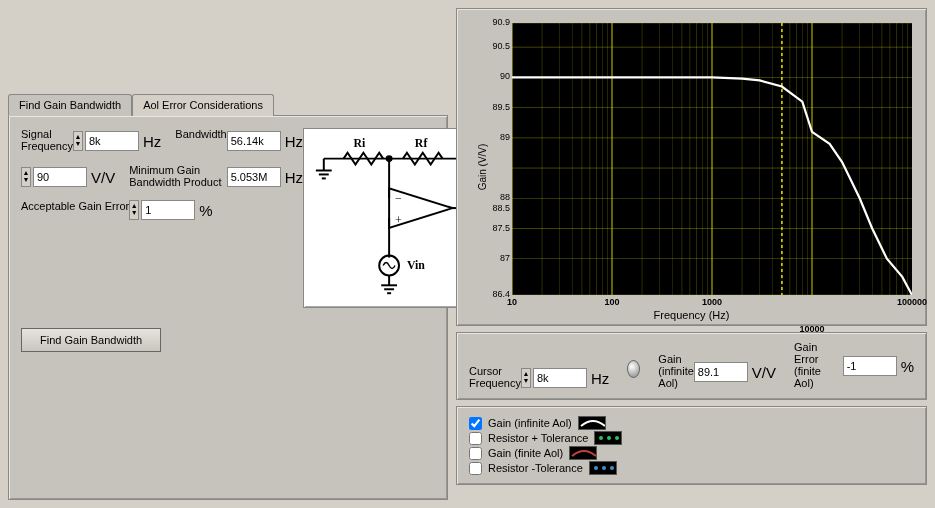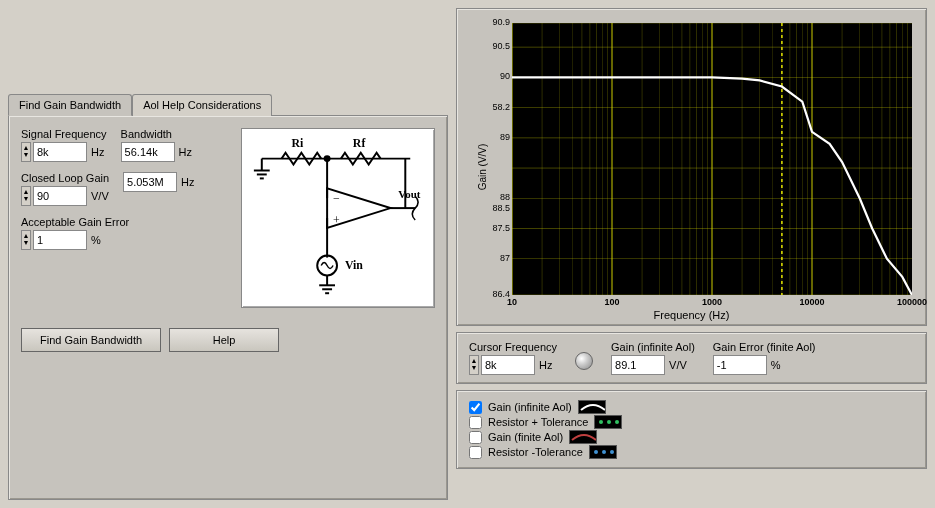--- a/index.html
+++ b/index.html
@@ -38,21 +38,21 @@
     z-index: 2;
   }
   .panel {
     border: 1px solid #888;
     background: #c6c3bd;
     padding: 12px;
     flex: 1;
     box-shadow: inset 1px 1px 0 #e8e6e1, inset -1px -1px 0 #9a978f;
   }
   .param-row { display: flex; gap: 14px; margin-bottom: 6px; }
-  .param { display: flex; flex-direction: column; }
+  .param { display: flex; }
   .param label { font-size: 11px; margin-bottom: 2px; }
   .spin {
     display: inline-flex;
     align-items: center;
     gap: 2px;
   }
   .spin .nudge {
     background: #d4d0c8;
     border: 1px solid #888;
     width: 10px;
@@ -67,21 +67,21 @@
   .spin input {
     width: 54px;
     height: 20px;
     border: 1px solid #888;
     background: #fff;
     padding: 1px 3px;
     font-size: 11px;
     font-family: inherit;
   }
   .spin input.ro { background: #ffffff; }
-  .unit { font-size: 11px; margin-left: 2px; }
+  .unit { font-size: 15px; margin-left: 2px; }
   .btn {
     border: 1px solid #666;
     background: linear-gradient(#e6e3de,#c9c6be);
     padding: 5px 18px;
     font-size: 11px;
     font-family: inherit;
     cursor: pointer;
     min-width: 110px;
   }
   .circuit-box {
@@ -129,21 +129,21 @@
     align-items:center; justify-content:center; overflow:hidden;
     border:1px solid #555;
   }
 </style>
 </head>
 <body>
 
 <div class="left-col">
   <div class="tabs">
     <div class="tab active">Find Gain Bandwidth</div>
-    <div class="tab">Aol Help Considerations</div>
+    <div class="tab">Aol Error Considerations</div>
   </div>
 
   <div class="panel">
     <div class="param-block">
       <div class="params-left">
         <div class="param-row">
           <div class="param">
             <label>Signal Frequency</label>
             <div class="spin">
               <span class="nudge">▲<br>▼</span>
@@ -155,28 +155,28 @@
             <label>Bandwidth</label>
             <div class="spin">
               <input class="ro" readonly="" value="56.14k" style="">
               <span class="unit">Hz</span>
             </div>
           </div>
         </div>
 
         <div class="param-row" style="margin-top:10px">
           <div class="param">
-            <label>Closed Loop Gain</label>
             <div class="spin">
               <span class="nudge">▲<br>▼</span>
               <input value="90" style="">
               <span class="unit">V/V</span>
             </div>
           </div>
           <div class="param">
+            <label>Minimum Gain Bandwidth Product</label>
             <div class="spin">
               <input class="ro" readonly="" value="5.053M" style="">
               <span class="unit">Hz</span>
             </div>
           </div>
         </div>
 
         <div class="param-row" style="margin-top:10px">
           <div class="param">
             <label>Acceptable Gain Error</label>
@@ -230,21 +230,20 @@
           <text x="50" y="18" font-size="12" font-weight="bold" font-family="Tahoma">Ri</text>
           <text x="112" y="18" font-size="12" font-weight="bold" font-family="Tahoma">Rf</text>
           <text x="158" y="70" font-size="11" font-weight="bold" font-family="Tahoma">Vout</text>
           <text x="104" y="142" font-size="12" font-weight="bold" font-family="Tahoma">Vin</text>
         </svg>
       </div>
     </div>
 
     <div class="buttons">
       <button class="btn">Find Gain Bandwidth</button>
-      <button class="btn">Help</button>
     </div>
   </div>
 </div>
 
 <div class="right-col">
   <div class="chart-card">
     <span class="ylabel">Gain (V/V)</span>
     <span class="xlabel">Frequency (Hz)</span>
     <div class="chart-area" id="chart-area">
         <svg viewBox="0 0 400 272">
@@ -294,31 +293,31 @@
           <line x1="0" y1="205.51111111111146" x2="400" y2="205.51111111111146" stroke="#e3e300" stroke-width="0.5" opacity="0.6"></line>
           <line x1="0" y1="235.7333333333337" x2="400" y2="235.7333333333337" stroke="#e3e300" stroke-width="0.5" opacity="0.6"></line>
           <line x1="0" y1="272" x2="400" y2="272" stroke="#e3e300" stroke-width="0.5" opacity="0.6"></line>
           <line x1="269.8970004336019" y1="0" x2="269.8970004336019" y2="272" stroke="#e3e300" stroke-width="1.5" stroke-dasharray="3 3"></line>
           <path d="M0.0 54.4 L100.0 54.4 L169.9 54.4 L200.0 54.4 L230.1 55.6 L247.7 57.4 L269.9 63.5 L290.3 78.6 L300.0 108.8 L317.6 120.9 L330.1 139.0 L347.7 175.3 L360.2 205.5 L374.9 235.7 L390.3 253.9 L400.0 272.0" fill="none" stroke="#ffffff" stroke-width="2.2"></path>
         </svg>
       </div>
   <span class="ytick" style="top: 8px;">90.9</span>
       <span class="ytick" style="top: 32.1778px;">90.5</span>
       <span class="ytick" style="top: 62.4px;">90</span>
-      <span class="ytick" style="top: 92.6222px;">58.2</span>
+      <span class="ytick" style="top: 92.6222px;">89.5</span>
       <span class="ytick" style="top: 122.844px;">89</span>
       <span class="ytick" style="top: 153.067px; margin-top: 41px;">88.5</span>
       <span class="ytick" style="top: 183.289px;">88</span>
       <span class="ytick" style="top: 213.511px;">87.5</span>
       <span class="ytick" style="top: 243.733px;">87</span>
       <span class="ytick" style="top: 280px;">86.4</span>
       <span class="xtick" style="left: 55px;">10</span>
       <span class="xtick" style="left: 155px;">100</span>
       <span class="xtick" style="left: 255px;">1000</span>
-      <span class="xtick" style="left: 355px;">10000</span>
+      <span class="xtick" style="left: 355px; margin-top: 27px;">10000</span>
       <span class="xtick" style="left: 455px;">100000</span>
     </div>
 
   <div class="cursor-card">
     <div class="param">
       <label>Cursor Frequency</label>
       <div class="spin">
         <span class="nudge">▲<br>▼</span>
         <input value="8k" style="">
         <span class="unit">Hz</span>

